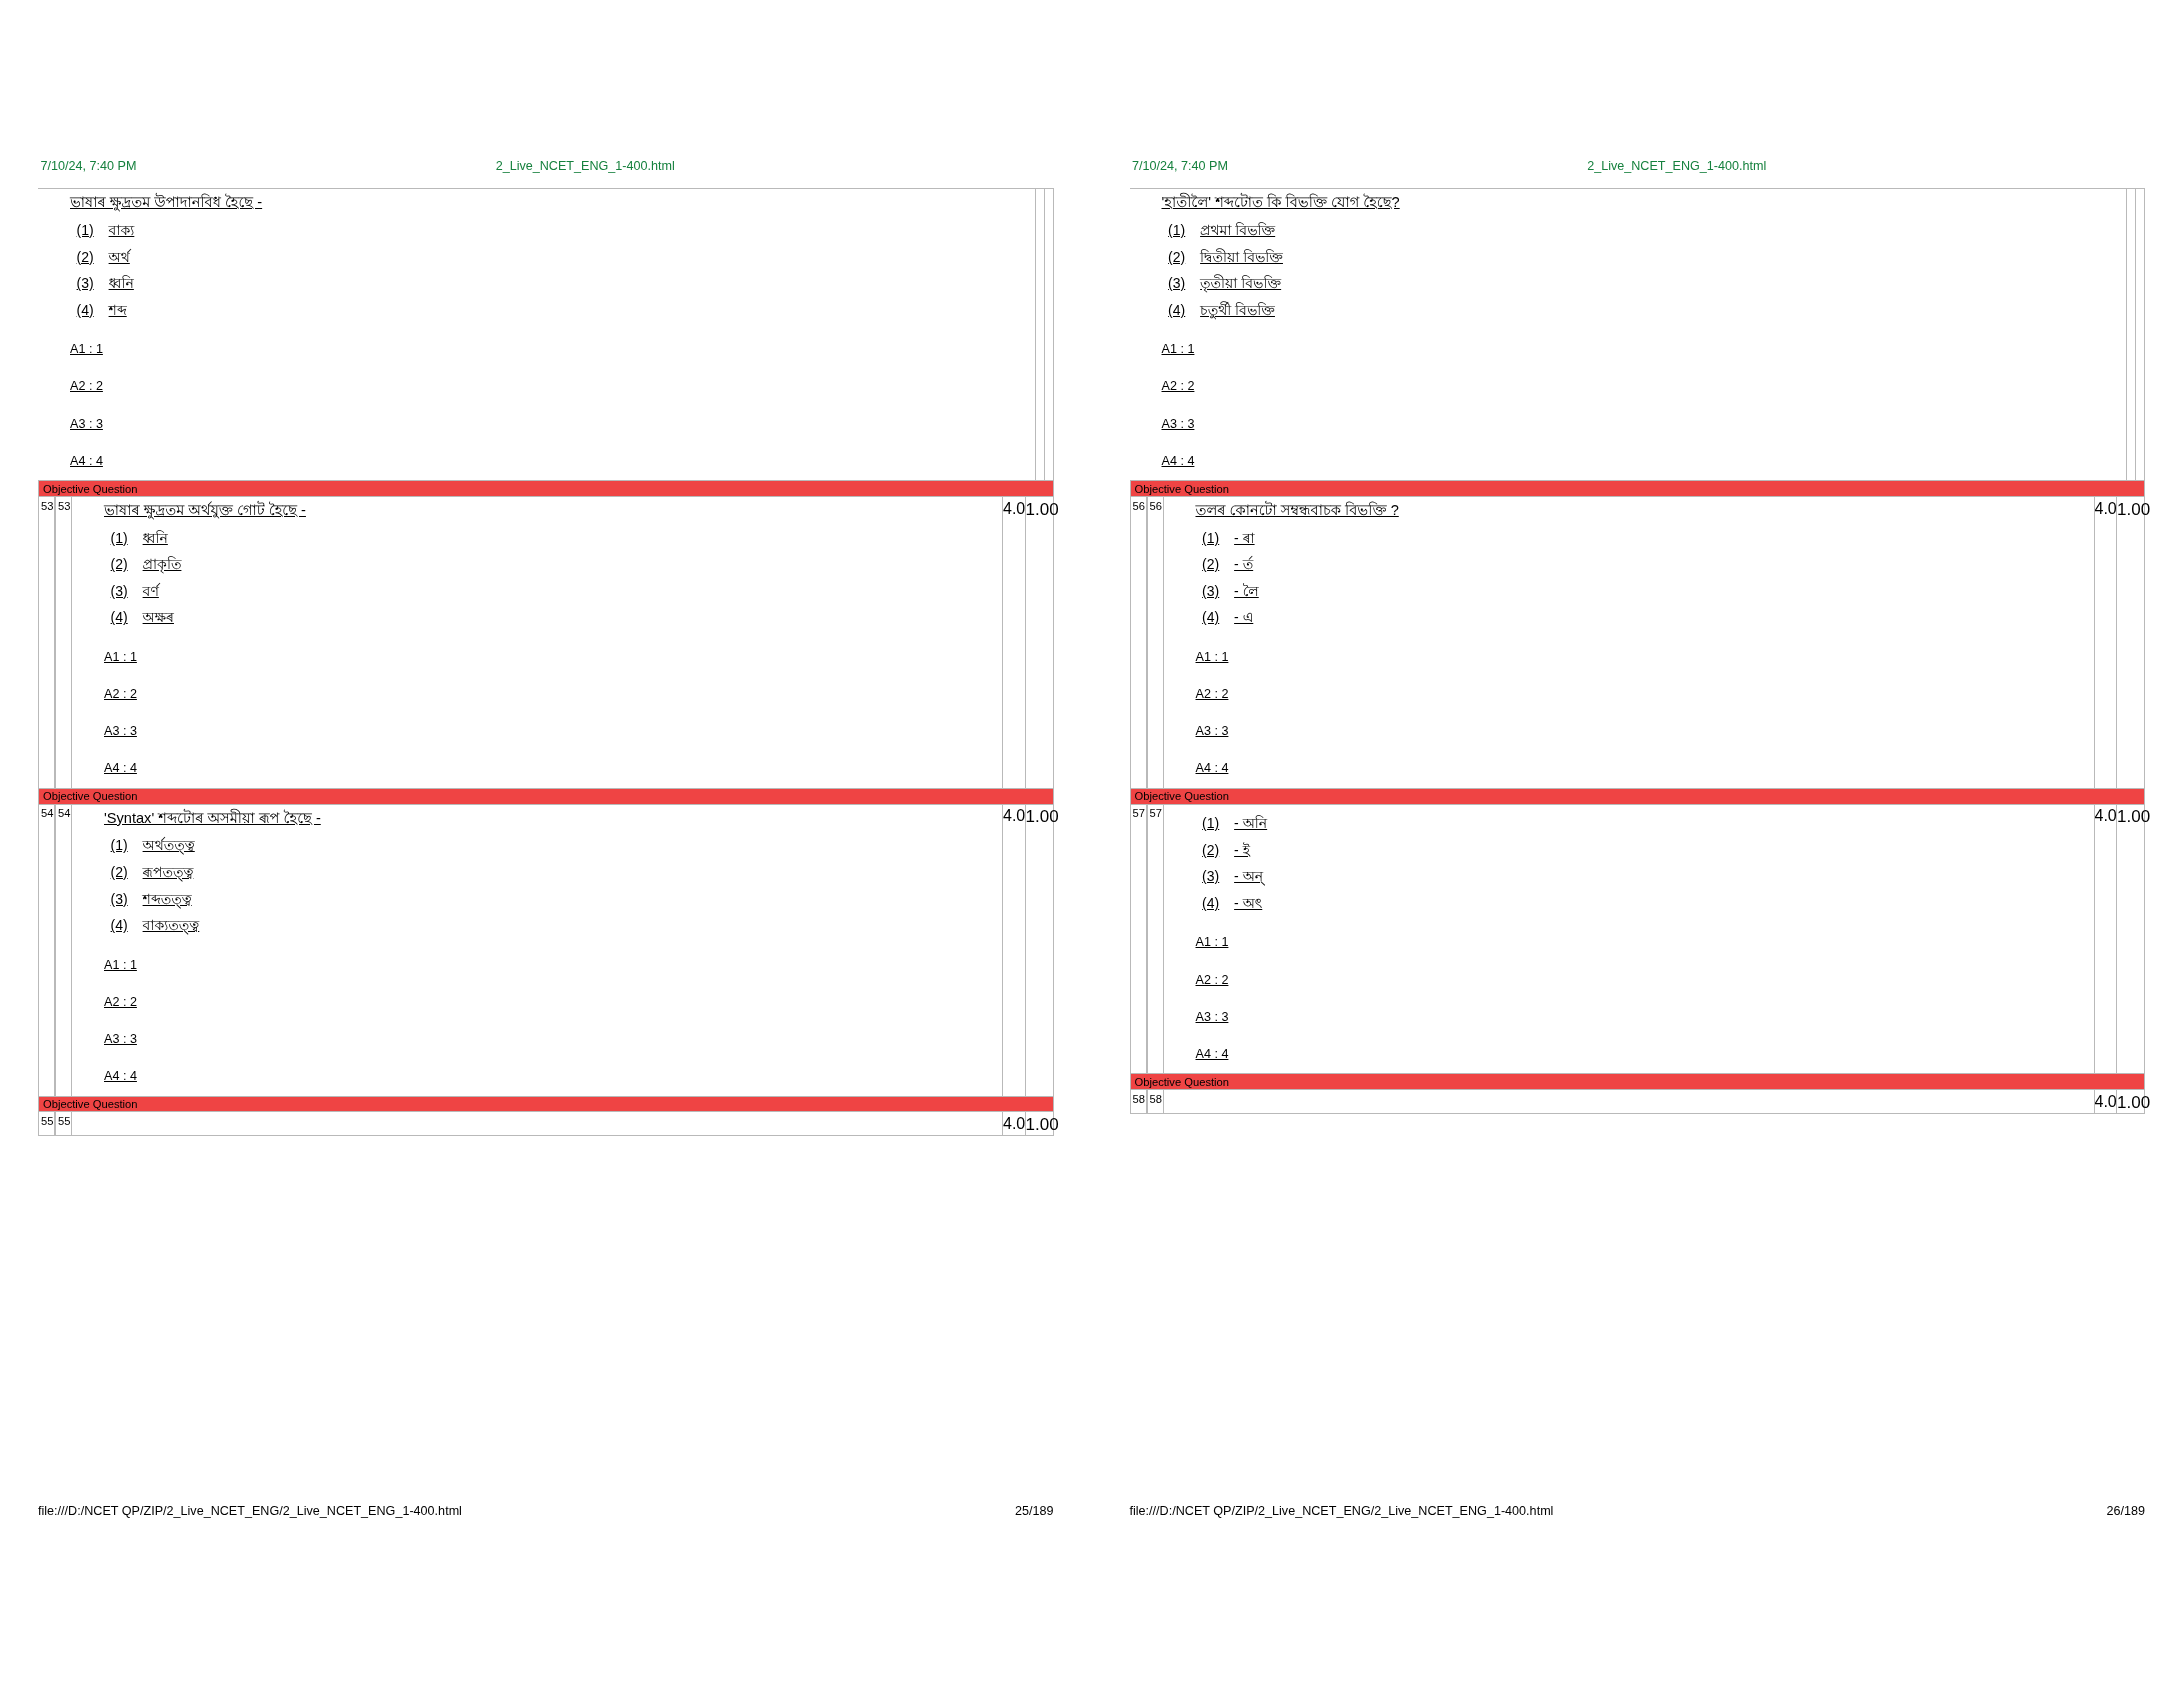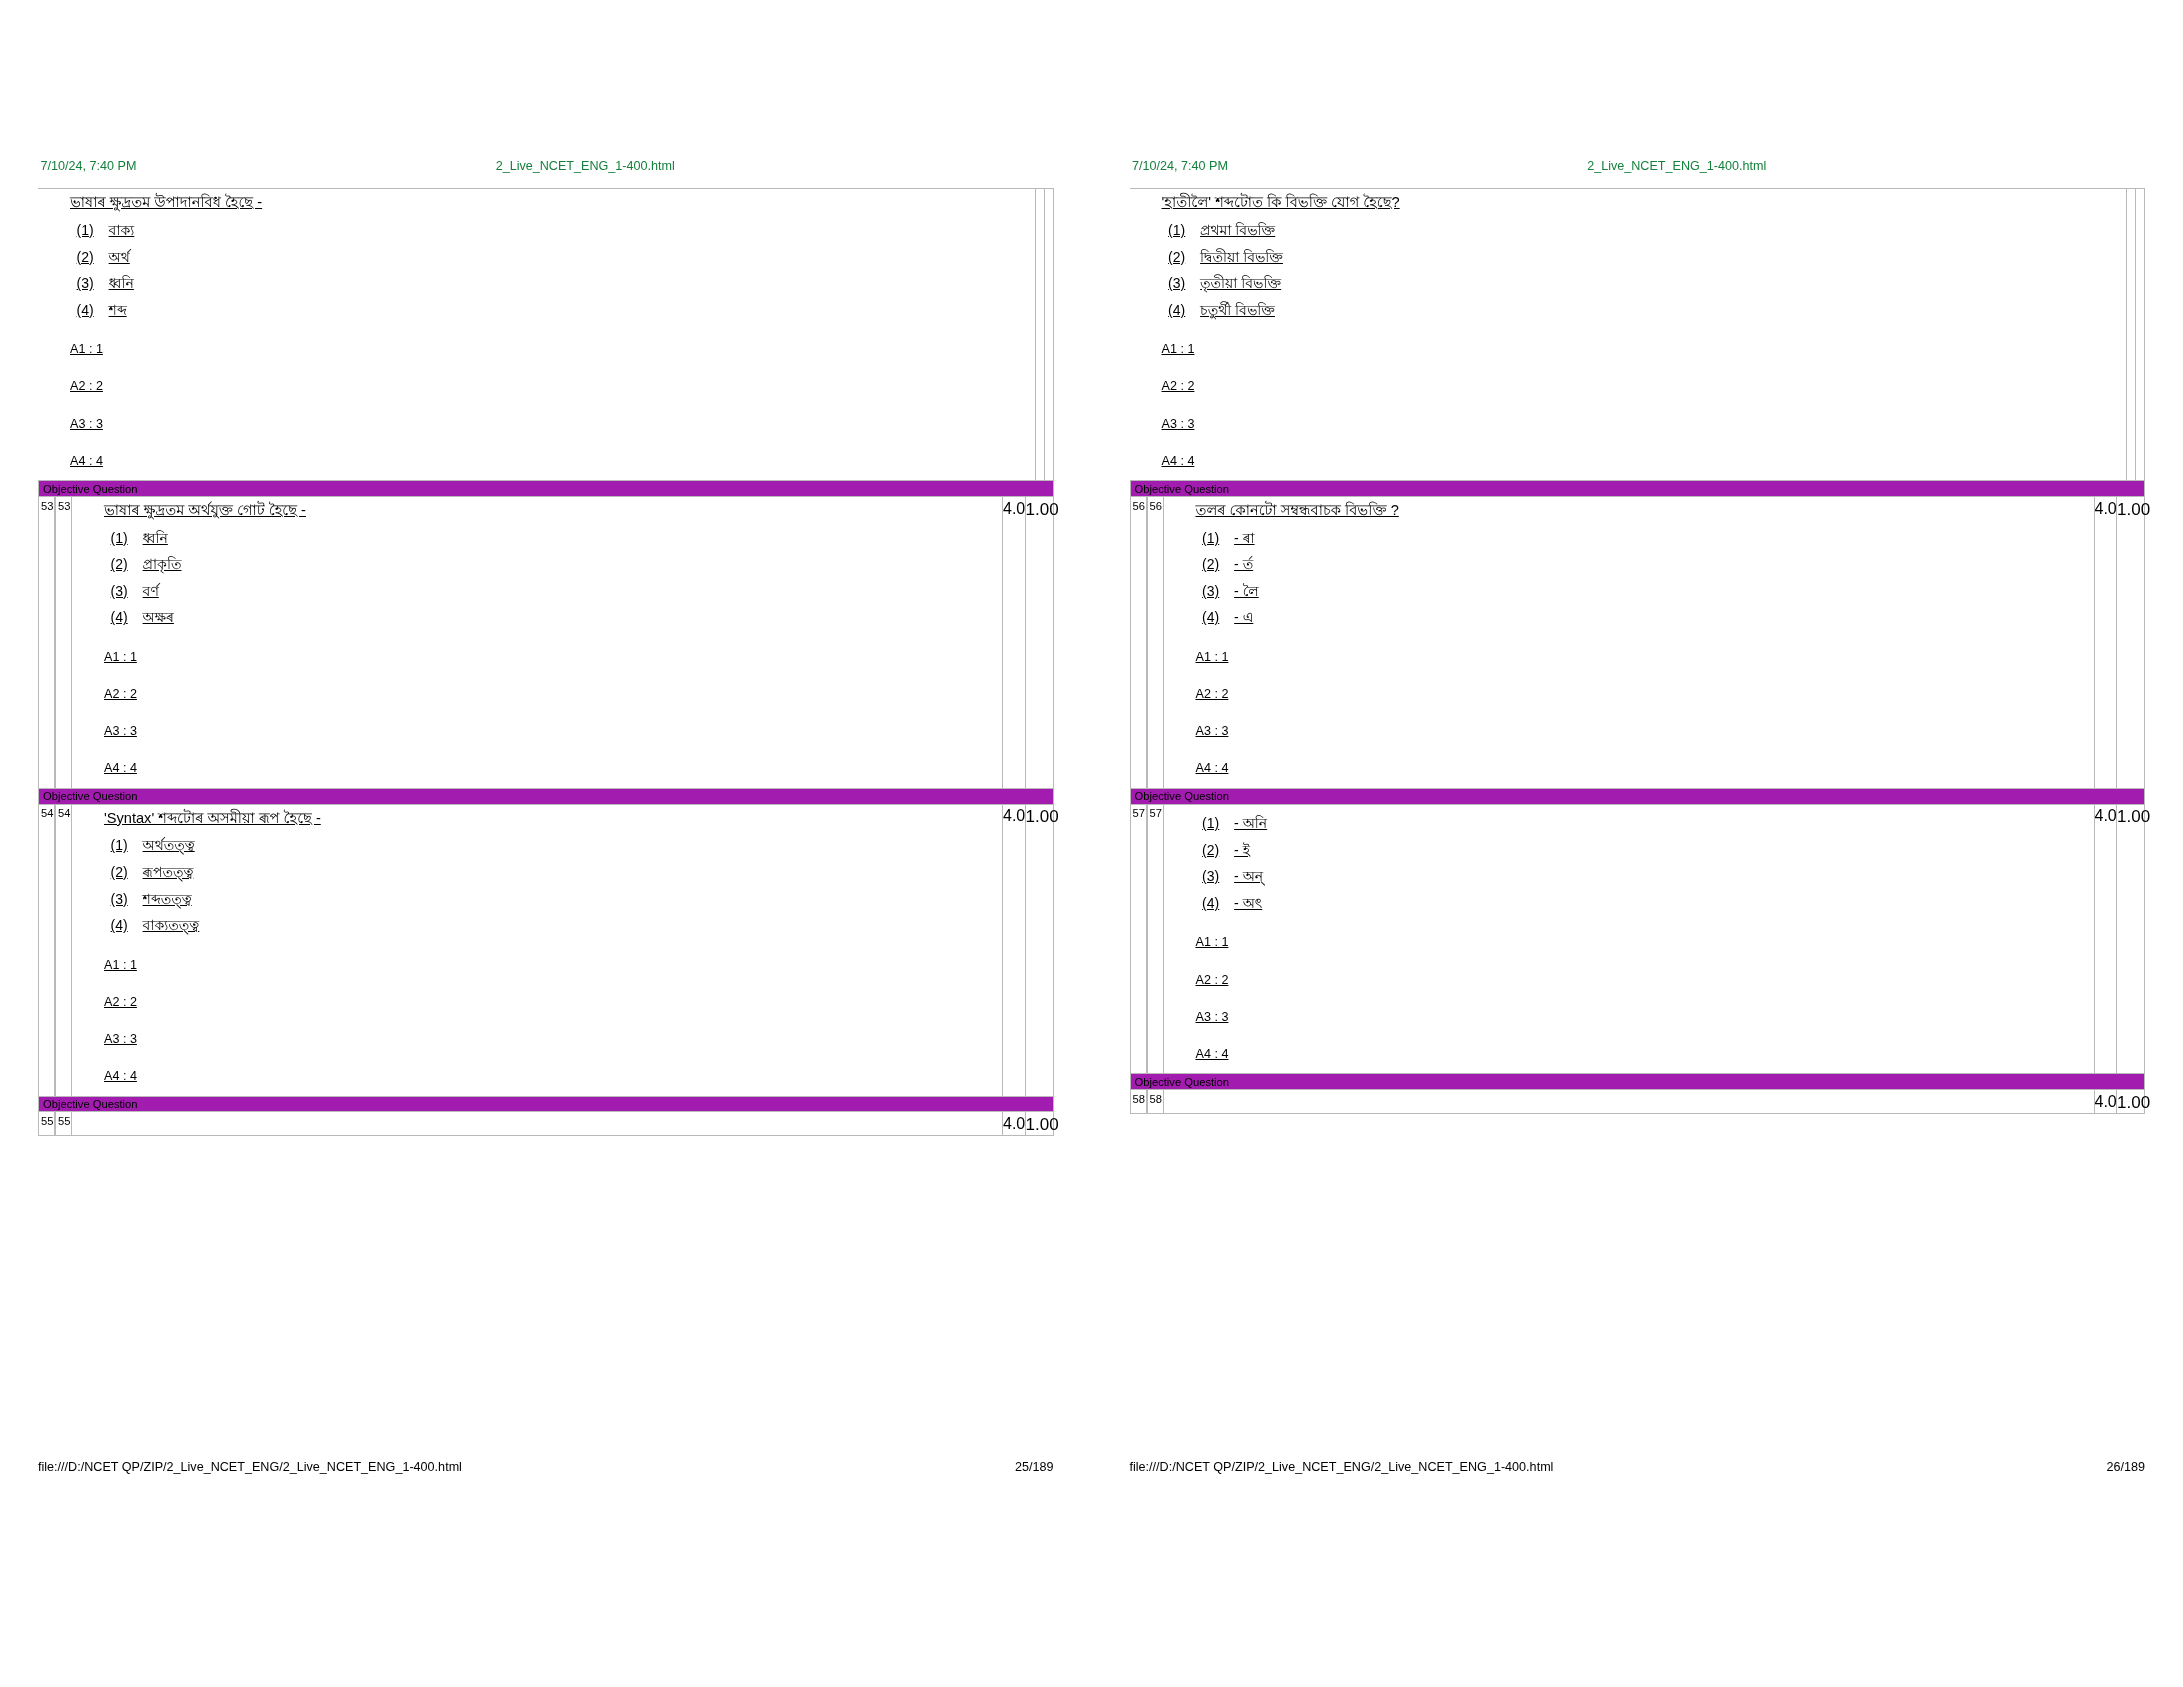--- a/index.html
+++ b/index.html
@@ -129,32 +129,32 @@
   }
   .ans:last-child { margin-bottom: 6.6px; }
 
   .objective-bar {
     border-bottom: 0.7px solid #b9b9b9;
     border-left: 0.7px solid #b9b9b9;
     border-right: 0.7px solid #b9b9b9;
     font-size: 11.2px;
     padding: 1.3px 0 1.3px 4px;
     box-sizing: border-box;
-    background: #a21caf;
+    background: #ef4444;
   }
 
   .stub-row {
     display: flex;
     border-bottom: 0.7px solid #b9b9b9;
     height: 22.5px;
   }
 
   .footers {
     position: absolute;
-    top: 1460px;
+    top: 1504px;
     left: 0;
     width: 2183px;
     display: flex;
     flex-direction: row;
   }
   .footer-slot {
     width: 1092px;
     box-sizing: border-box;
     padding: 0 38px;
     display: flex;

